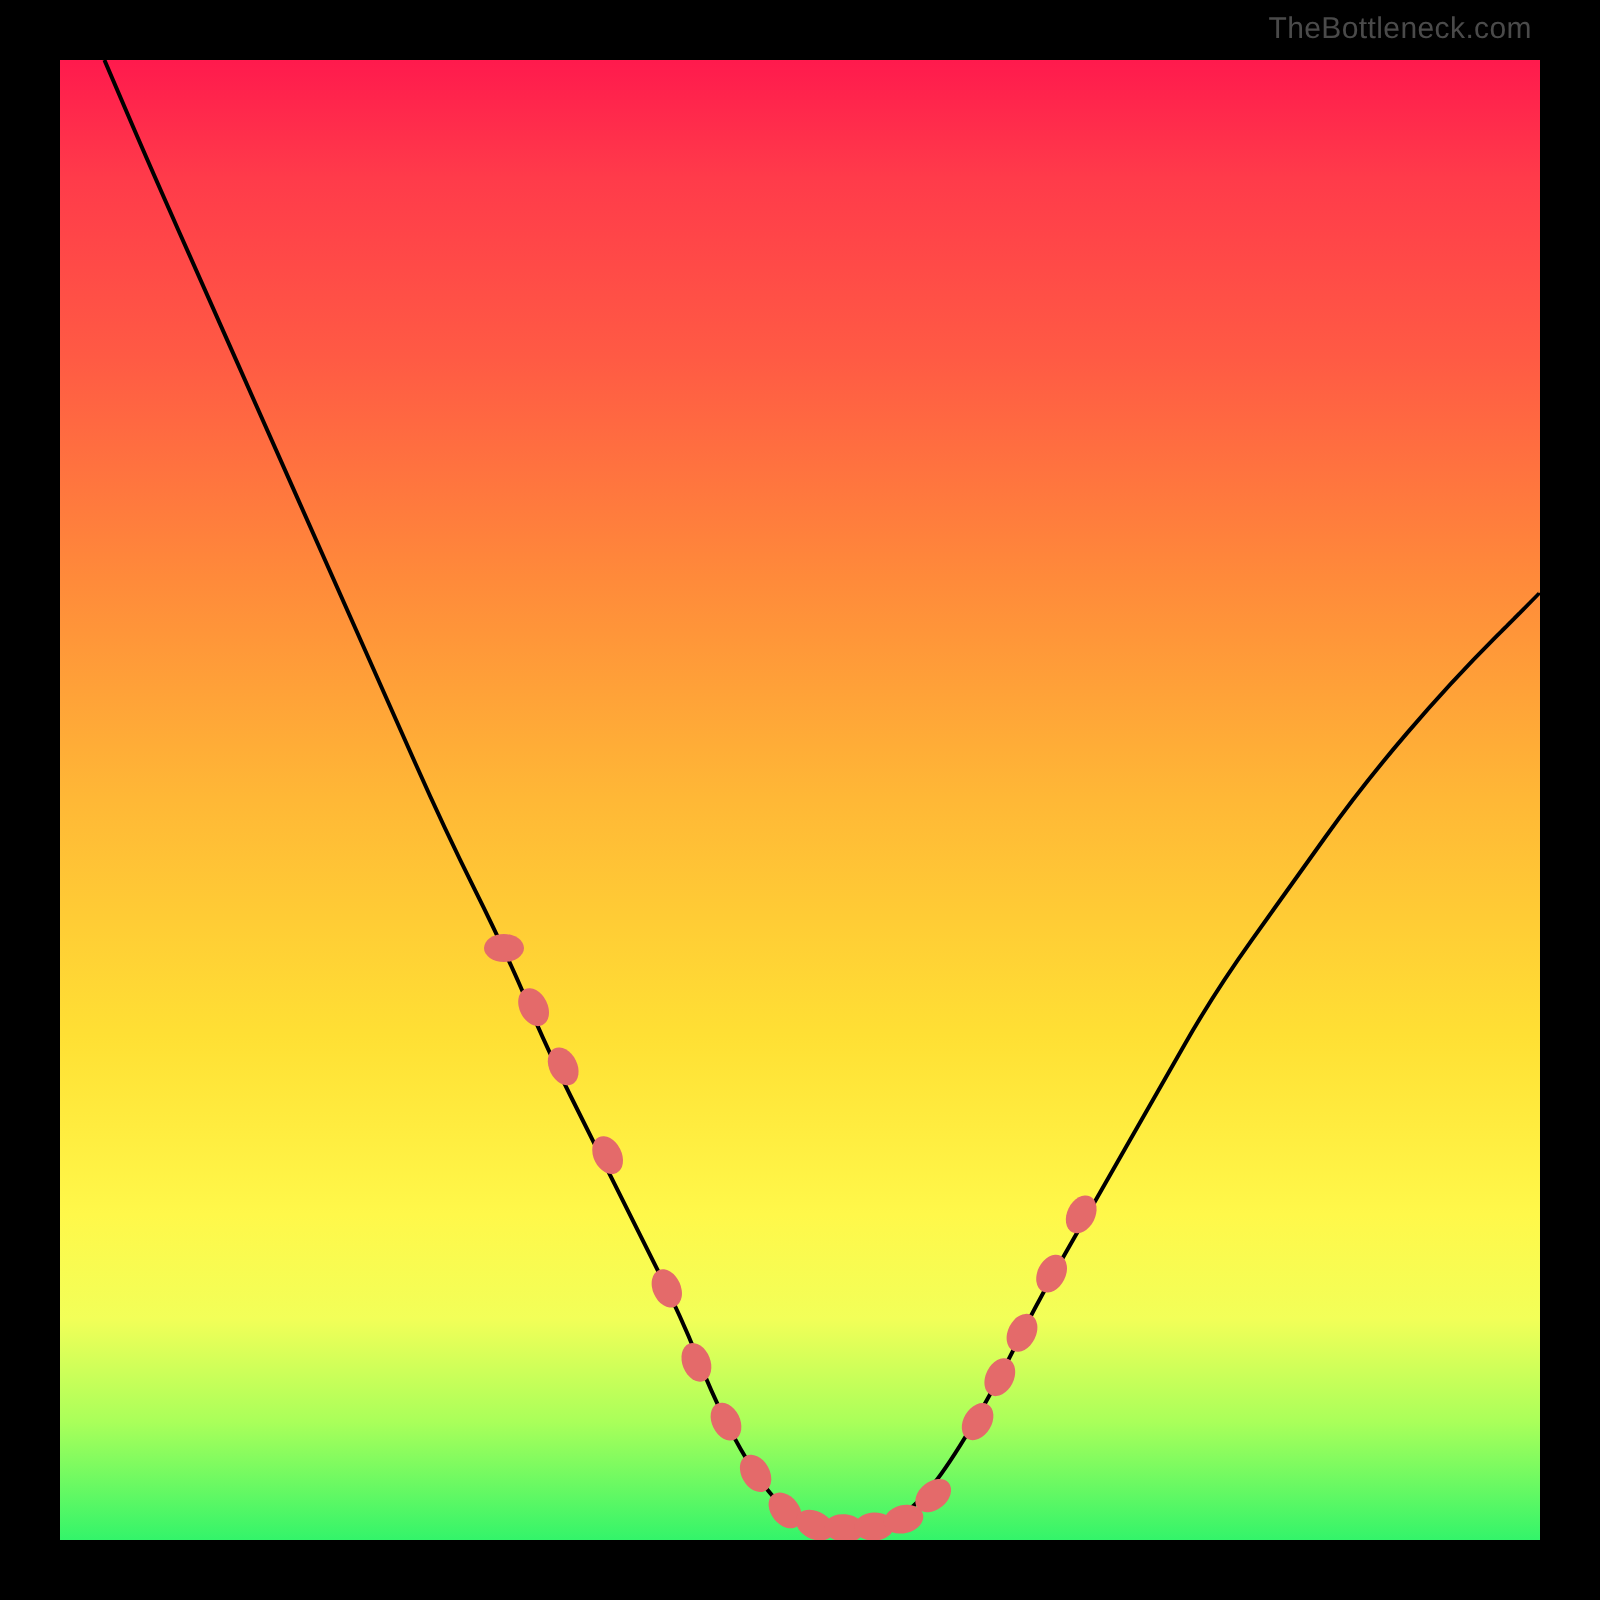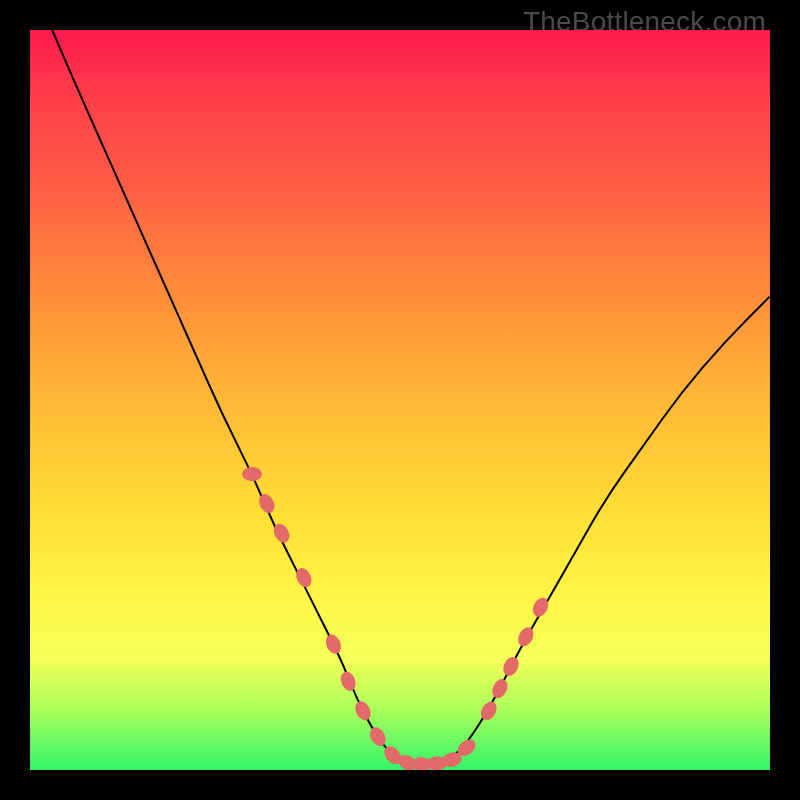--- a/index.html
+++ b/index.html
@@ -35,21 +35,21 @@
       #f2ff58 85%,
       #aaff5a 92%,
       #33f46a 100%
     );
   }
   .watermark {
     position: absolute;
     top: 6px;
     right: 34px;
     color: #4a4a4a;
-    font-size: 28px;
+    font-size: 15px;
     letter-spacing: 0.2px;
     user-select: none;
   }
   svg.curve {
     position: absolute;
     left: 0; top: 0;
     width: 740px; height: 740px;
   }
   .curve path.line {
     fill: none;

